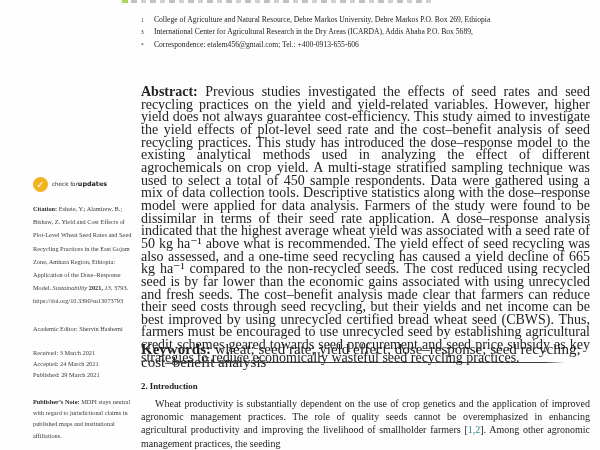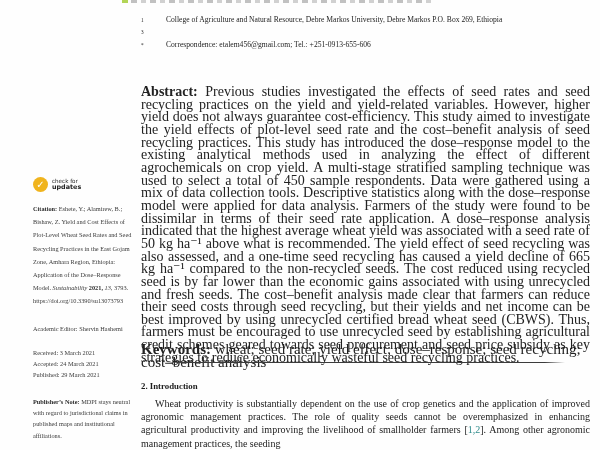--- a/index.html
+++ b/index.html
@@ -16,38 +16,38 @@
   .orcid-sliver{position:absolute;top:0;left:122px;width:6px;height:3px;background:#a6ce39;opacity:.85;}
 
   
   .sidebar{position:absolute;left:33px;top:0;width:103px;font-size:6.3px;line-height:13.2px;color:#3a3a3a;}
   .badge{position:absolute;top:177px;left:0;display:flex;align-items:center;gap:4px;cursor:pointer;}
   .badge-circle{
     width:15px;height:15px;border-radius:50%;background:#f0b41e;color:#fff;
     font-family:"DejaVu Sans","Liberation Sans",sans-serif;font-size:10px;font-weight:bold;
     display:flex;align-items:center;justify-content:center;
   }
-  .badge-lines{display:flex;flex-direction:column;font-family:"DejaVu Sans","Liberation Sans",sans-serif;color:#222;}
+  .badge-lines{display:flex;flex-direction:row;font-family:"DejaVu Sans","Liberation Sans",sans-serif;color:#222;}
   .badge-line1{font-size:5.6px;line-height:6.4px;}
   .badge-line2{font-size:6.4px;line-height:7px;font-weight:bold;}
   .citation{position:absolute;top:202px;left:0;width:103px;margin:0;}
   .citation i{font-style:italic;}
   .academic-editor{position:absolute;top:322px;left:0;margin:0;white-space:nowrap;}
   .dates{position:absolute;top:348px;left:0;margin:0;line-height:10.8px;}
   .dates p{margin:0;}
   .publisher-note{position:absolute;top:396px;left:0;width:103px;margin:0;line-height:11.2px;}
   .sidebar b{color:#2c2c2c;}
   .doi-link{color:#3a3a3a;text-decoration:none;cursor:pointer;}
 
   
   .main{position:absolute;left:141px;top:0;width:449px;}
   .affiliations{position:absolute;top:14px;left:0;width:449px;margin:0;padding:0;list-style:none;}
   .affil-row{display:flex;font-size:7.6px;line-height:11.3px;}
   .affil-sup{flex:0 0 13px;width:13px;font-size:5.2px;padding-top:1px;}
-  .affil-text{flex:1;margin-left:12px;}
+  .affil-text{flex:1;}
   .affil-text span{display:block;}
   .abstract{position:absolute;top:86px;left:0;width:449px;margin:0;font-size:14px;line-height:12.65px;text-align:justify;}
   .keywords{position:absolute;top:343px;left:0;width:449px;margin:0;font-size:15px;line-height:12.65px;}
   .divider{
     position:absolute;top:362px;left:21px;width:403px;height:1px;border:0;margin:0;
     background:linear-gradient(90deg,rgba(60,60,60,0),#3c3c3c 5%,#3c3c3c 95%,rgba(60,60,60,0));
   }
   .intro-heading{position:absolute;top:381px;left:0;margin:0;font-size:8.8px;font-weight:bold;color:#1d1d1d;}
   .intro-para{position:absolute;top:397px;left:0;width:449px;margin:0;font-size:10px;line-height:13.2px;text-align:justify;text-indent:14px;}
   .ref-link{color:#2e8b8b;cursor:pointer;}
@@ -98,25 +98,26 @@
   <main class="main">
 
     <ul class="affiliations">
       <li class="affil-row">
         <span class="affil-sup">1</span>
         <span class="affil-text">College of Agriculture and Natural Resource, Debre Markos University, Debre Markos P.O. Box 269, Ethiopia</span>
       </li>
       <li class="affil-row">
         <span class="affil-sup">3</span>
         <span class="affil-text">
+          <span>International Center for Agricultural Research in the Dry Areas (ICARDA), Addis Ababa P.O. Box 5689,</span>
         </span>
       </li>
       <li class="affil-row">
         <span class="affil-sup">*</span>
-        <span class="affil-text">Correspondence: etalem456@gmail.com; Tel.: +251-0913-655-606</span>
+        <span class="affil-text">Correspondence: etalem456@gmail.com; Tel.: +400-0913-655-606</span>
       </li>
     </ul>
 
     <p class="abstract">
       <b>Abstract:</b>
       <span>Previous studies investigated the effects of seed rates and seed recycling practices on the yield and yield-related variables. However, higher yield does not always guarantee cost-efficiency. This study aimed to investigate the yield effects of plot-level seed rate and the cost–benefit analysis of seed recycling practices. This study has introduced the dose–response model to the existing analytical methods used in analyzing the effect of different agrochemicals on crop yield. A multi-stage stratified sampling technique was used to select a total of 450 sample respondents. Data were gathered using a mix of data collection tools. Descriptive statistics along with the dose–response model were applied for data analysis. Farmers of the study were found to be dissimilar in terms of their seed rate application. A dose–response analysis indicated that the highest average wheat yield was associated with a seed rate of 50 kg ha⁻¹ above what is recommended. The yield effect of seed recycling was also assessed, and a one-time seed recycling has caused a yield decline of 665 kg ha⁻¹ compared to the non-recycled seeds. The cost reduced using recycled seed is by far lower than the economic gains associated with using unrecycled and fresh seeds. The cost–benefit analysis made clear that farmers can reduce their seed costs through seed recycling, but their yields and net income can be best improved by using unrecycled certified bread wheat seed (CBWS). Thus, farmers must be encouraged to use unrecycled seed by establishing agricultural credit schemes geared towards seed procurement and seed price subsidy as key strategies to reduce economically wasteful seed recycling practices.</span>
     </p>
 
     <p class="keywords">
       <b>Keywords:</b>

